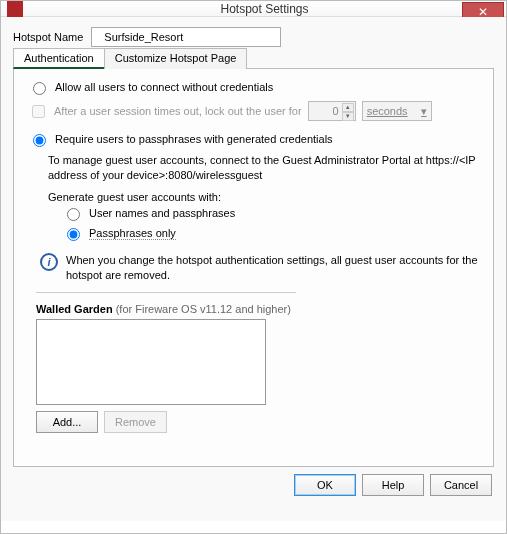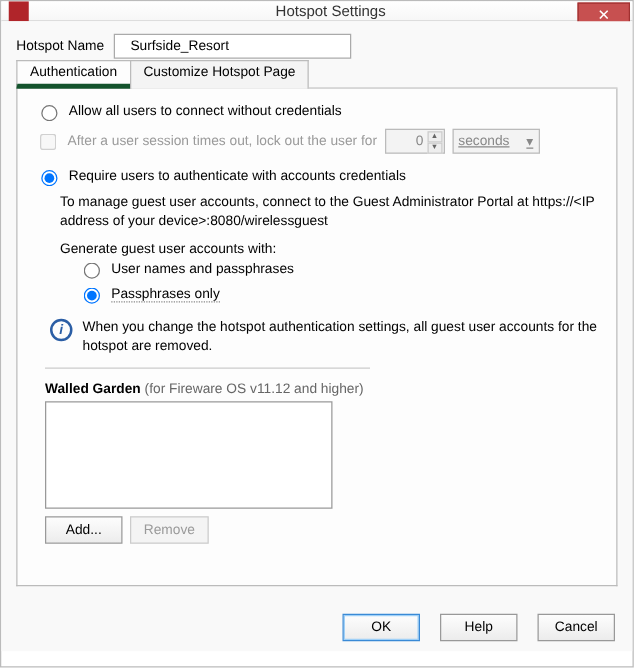--- a/index.html
+++ b/index.html
@@ -72,21 +72,21 @@
     padding: 3px 10px;
     border: 1px solid #bbb;
     border-bottom: none;
     background: #f4f4f4;
     margin-right: -1px;
     position: relative;
     top: 1px;
   }
   .tab.active {
     background: #fdfdfd;
-    border-bottom: 4px solid #14532d;
+    border-bottom: 2px solid #14532d;
   }
   .tab-content {
     border: 1px solid #bbb;
     border-top: none;
     background: #fdfdfd;
     padding: 12px 14px 12px 14px;
     height: 398px;
     overflow: hidden;
   }
   .opt { display: flex; align-items: flex-start; gap: 6px; margin-bottom: 6px; }
@@ -145,22 +145,22 @@
     border: 1px solid #999;
     background: linear-gradient(#fdfdfd,#ececec);
     padding: 0 10px;
     font-size: 11px;
     cursor: default;
   }
   .btn.disabled { color:#9a9a9a; border-color:#ccc; background:#f4f4f4; }
   .btn.default { border:1px solid #3a8ad6; box-shadow: 0 0 0 1px #9fd0f7 inset; }
   .dialog-buttons {
     position: absolute;
-    right: 14px; bottom: 8px;
-    display: flex; gap: 16px;
+    right: 14px; bottom: 25px;
+    display: flex; gap: 6px;
   }
   .dotted { border-bottom: 1px dotted #888; }
 </style>
 </head>
 <body>
 
 <div class="titlebar">
   <span class="app-icon"></span>
   <div class="title">Hotspot Settings</div>
   <div class="close-btn">
@@ -198,21 +198,21 @@
           </div>
       </div>
       <div class="unit-select">
         <span>seconds</span>
         <span>▾</span>
       </div>
     </div>
 
     <div class="opt">
       <input type="radio" name="mode" checked="" style="">
-      <span>Require users to authenticate with accounts credentials</span>
+      <span>Require users to passphrases with generated credentials</span>
     </div>
 
     <div class="mgmt-note">To manage guest user accounts, connect to the Guest Administrator Portal at https://&lt;IP address of your device&gt;:8080/wirelessguest</div>
 
     <div class="gen-label">Generate guest user accounts with:</div>
     <div class="gen-opts">
       <div class="opt">
         <input type="radio" name="gen" style="">
         <span>User names and passphrases</span>
       </div>

